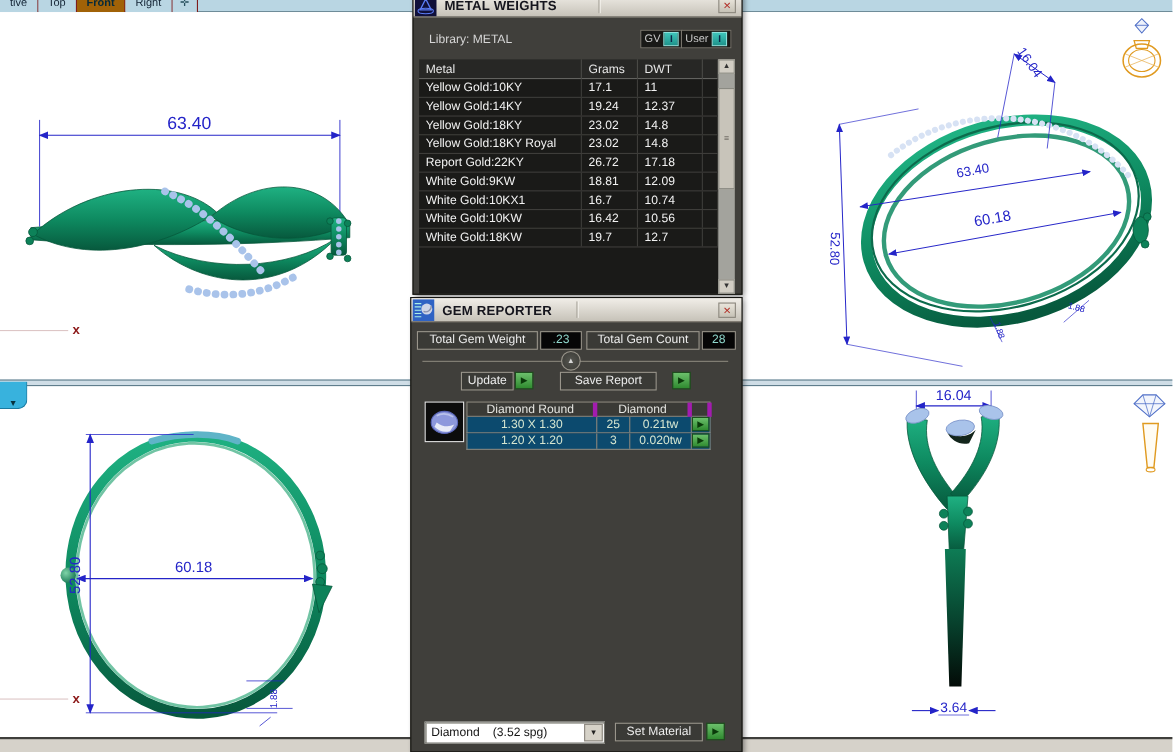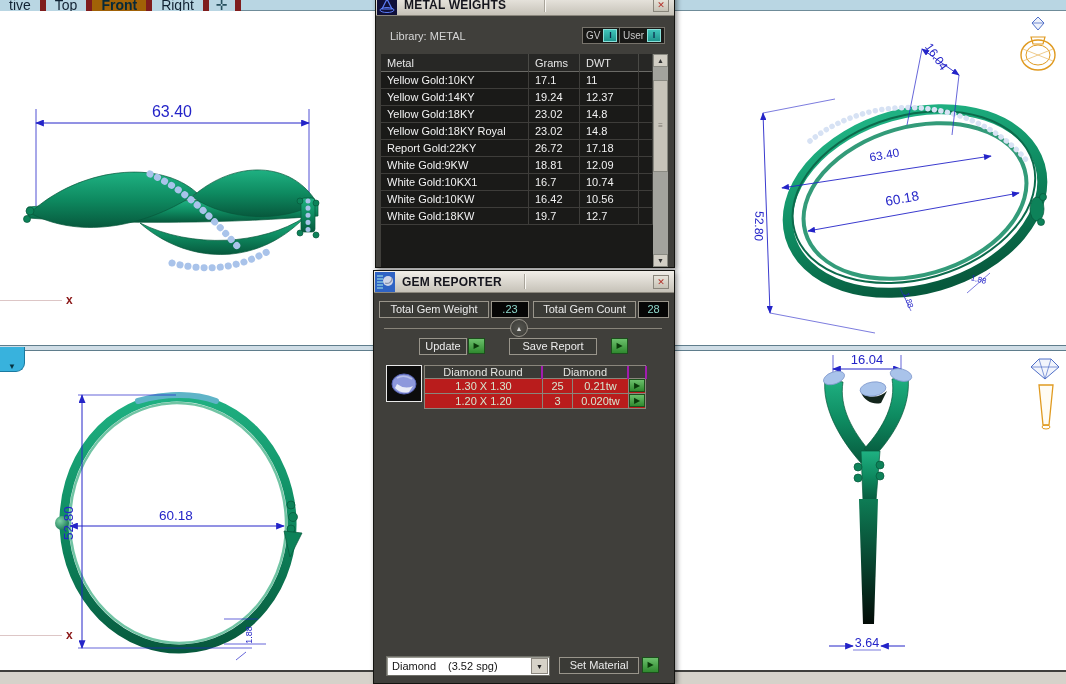--- a/index.html
+++ b/index.html
@@ -2,21 +2,21 @@
 <html><head>
 <meta charset="utf-8">
 <style>
   *{margin:0;padding:0;box-sizing:border-box}
   html,body{width:1066px;height:684px;overflow:hidden;background:#fff}
   .stage{position:relative;width:1066px;height:684px;font-family:"Liberation Sans","DejaVu Sans",sans-serif;font-size:11px}
   .abs{position:absolute}
 
   
   .tabstrip{position:absolute;left:0;top:0;width:1066px;height:11px;background:#b9d6e3;border-bottom:1px solid #6f8c99;z-index:1;display:flex}
-  .vtab{height:11px;padding:0 9px;border-right:6px solid #7f1d1d;color:#123;font-size:14px;overflow:hidden;background:#b9d6e3;cursor:default}
+  .vtab{height:11px;padding:0 9px;border-right:1px solid #7f1d1d;color:#123;font-size:10px;overflow:hidden;background:#b9d6e3;cursor:default}
   .vtab span{display:block;margin-top:-3px}
   .vtab.active{background:#a16207;color:#062a3a;font-weight:bold}
   .vtab.plusbox{padding:0 7px;color:#27505e}
 
   
   .vp{position:absolute;background:#fff;z-index:1}
   .hdivider{position:absolute;left:0;top:345px;width:1066px;height:6px;background:#cfdde6;border-top:1px solid #5f7d8c;border-bottom:1px solid #5f7d8c;z-index:1}
   .statusbar{position:absolute;left:0;top:670px;width:1066px;height:14px;background:#d6d2ca;border-top:2px solid #3f3f3c;z-index:1}
   .corner-tab{position:absolute;left:0;top:347px;width:25px;height:25px;background:#38b2dd;border-right:1px solid #1a7aa0;border-bottom:1px solid #1a7aa0;border-bottom-right-radius:9px;z-index:3;color:#06323f;font-size:8px;text-align:center;line-height:40px;cursor:pointer}
   .xmark{position:absolute;color:#8b1717;font-weight:bold;font-size:12px;z-index:3}
@@ -53,22 +53,22 @@
   .tot-label{position:absolute;height:17px;background:#3a3a36;border:1px solid #99958b;color:#ececec;font-size:11px;text-align:center;line-height:15px}
   .tot-value{position:absolute;height:17px;background:#060606;border:1px solid #99958b;color:#8fd8cc;font-size:11px;text-align:center;line-height:15px}
   .gr-line{position:absolute;height:1px;background:#88847a}
   .collapse-btn{position:absolute;width:18px;height:18px;border-radius:50%;background:radial-gradient(#55554f,#393935);border:1px solid #99958b;color:#d8d8d8;font-size:7px;text-align:center;line-height:17px;cursor:pointer}
   .dk-btn{position:absolute;height:17px;background:#3a3a36;border:1px solid #99958b;color:#ececec;font-size:11px;text-align:center;line-height:15px;cursor:pointer}
   .green-btn{position:absolute;width:17px;height:16px;background:linear-gradient(#6cc06c,#2f8a2f);border:1px solid #1c4f1c;color:#0a3a0a;font-size:8px;text-align:center;line-height:14px;cursor:pointer}
 
   .gem-img{position:absolute;left:12px;top:94px;width:36px;height:37px;background:#0c0c0c;border:1px solid #e8e8e8}
   .gem-table{position:absolute;left:50px;top:94px;width:222px}
   .gem-header{display:grid;grid-template-columns:118px 86px 18px;height:14px;background:#3a3a36;border:1px solid #8a867c}
-  .gem-header .g-cell{color:#e4e4e0;font-size:11px;line-height:13px;text-align:center;border-right:2px solid #a21caf}
-  .gem-row{position:relative;display:grid;grid-template-columns:118px 30px 56px 18px;height:15px;background:#b91c1c;border:1px solid #8a867c;border-top:none;cursor:pointer}
+  .gem-header .g-cell{color:#e4e4e0;font-size:11px;line-height:13px;text-align:center;border-right:4px solid #a21caf}
+  .gem-row{position:relative;display:grid;grid-template-columns:118px 30px 56px 18px;height:15px;background:#0c4a6e;border:1px solid #8a867c;border-top:none;cursor:pointer}
   .gem-row .g-cell{color:#d6e6d0;font-size:11px;line-height:14px;text-align:center;border-right:1px solid #8a867c;white-space:nowrap}
   .gem-row .green-btn{position:relative;width:16px;height:13px;line-height:11px;margin-top:0}
 
   .dropdown{position:absolute;left:12px;top:385px;width:164px;height:20px;background:#fff;border:1px solid #6f6f68;box-shadow:inset 1px 1px 0 #9a9a92;display:flex;align-items:center;cursor:pointer}
   .dropdown .dd-text{color:#141414;font-size:11px;margin-left:5px;white-space:nowrap}
   .dd-arrow{position:absolute;right:1px;top:1px;width:17px;height:16px;background:#d6d2c8;border:1px solid #8a867e;color:#222;font-size:7px;text-align:center;line-height:15px}
 </style>
 </head>
 <body>
 

